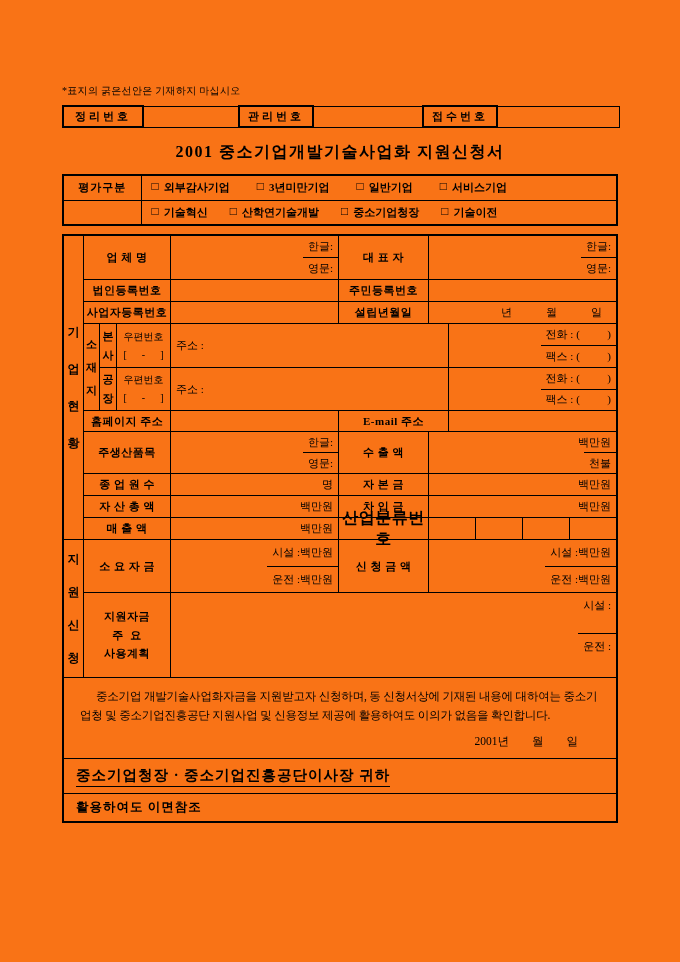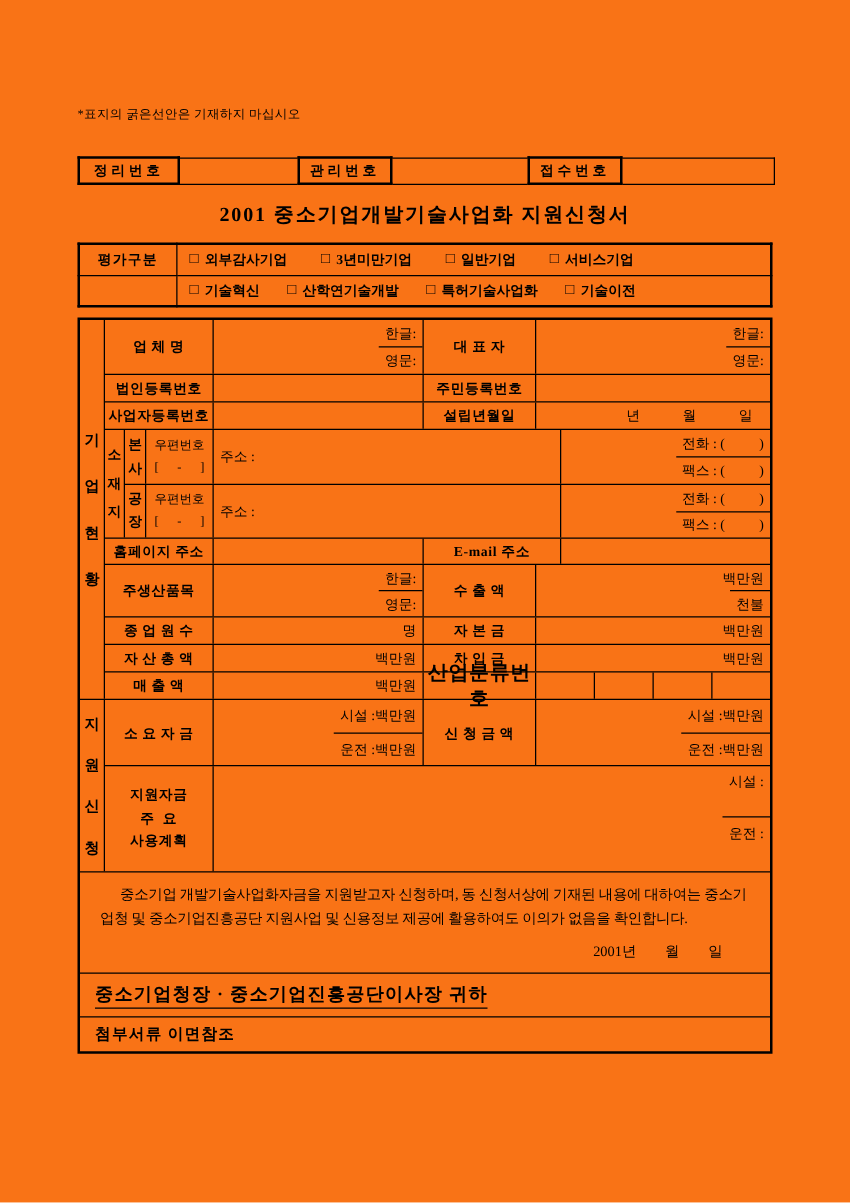--- a/index.html
+++ b/index.html
@@ -8,21 +8,21 @@
     position: relative; width: 680px; height: 962px; background: #f97316;
     font-family: "Liberation Serif", serif; color: #000; overflow: hidden;
   }
   .content { position: absolute; left: 62px; top: 84px; width: 556px; }
 
   .note { font-size: 10px; letter-spacing: 0.3px; }
 
   table { border-collapse: collapse; table-layout: fixed; width: 556px; }
 
   
-  .hdr { margin-top: 27px; }
+  .hdr { margin-top: 7px; }
   .hdr td { height: 21px; font-size: 11px; }
   .hdr .hl { border: 2px solid #000; font-weight: bold; text-align: center; letter-spacing: 3px; }
   .hdr .hv { border: 1px solid #000; }
 
   .title { margin-top: 14px; text-align: center; font-size: 16px; font-weight: bold; letter-spacing: 1.5px; }
 
   
   .eval { margin-top: 11px; border: 2px solid #000; }
   .eval td { border: 1px solid #000; height: 25px; font-size: 11px; vertical-align: middle; }
   .eval .elbl { text-align: center; font-weight: bold; letter-spacing: 1px; }
@@ -141,21 +141,21 @@
         <span class="cbitem">
                   <span class="cb">□</span>
                   <span>기술혁신</span>
                 </span>
         <span class="cbitem">
                   <span class="cb">□</span>
                   <span>산학연기술개발</span>
                 </span>
         <span class="cbitem">
                   <span class="cb">□</span>
-                  <span>특허기술사업화</span>
+                  <span>중소기업청장</span>
                 </span>
         <span class="cbitem">
                   <span class="cb">□</span>
                   <span>기술이전</span>
                 </span>
       </div>
     </td>
    </tr>
   </tbody>
       </table>
@@ -380,18 +380,18 @@
    <div class="decl">
      <p class="decl-text">중소기업 개발기술사업화자금을 지원받고자 신청하며, 동 신청서상에 기재된 내용에 대하여는 중소기업청 및 중소기업진흥공단 지원사업 및 신용정보 제공에 활용하여도 이의가 없음을 확인합니다.</p>
      <div class="decl-date pre">2001년        월        일</div>
    </div>
 
    <div class="addr">
      <span>중소기업청장  ·  중소기업진흥공단이사장 귀하</span>
    </div>
 
    <div class="attach">
-     <span>첨부서류 이면참조</span>
+     <span>활용하여도 이면참조</span>
    </div>
 
   </div>
  </div>
 </div>
 
 </body></html>

